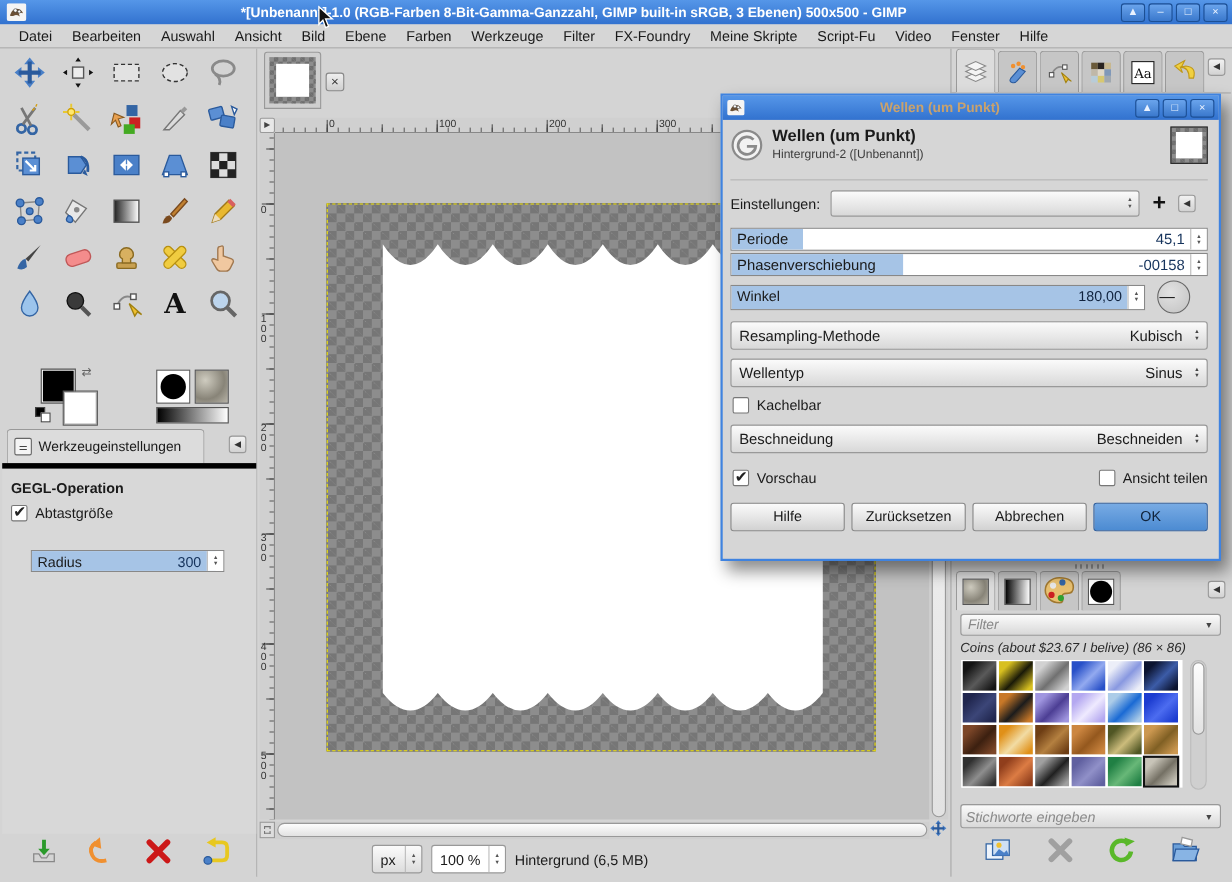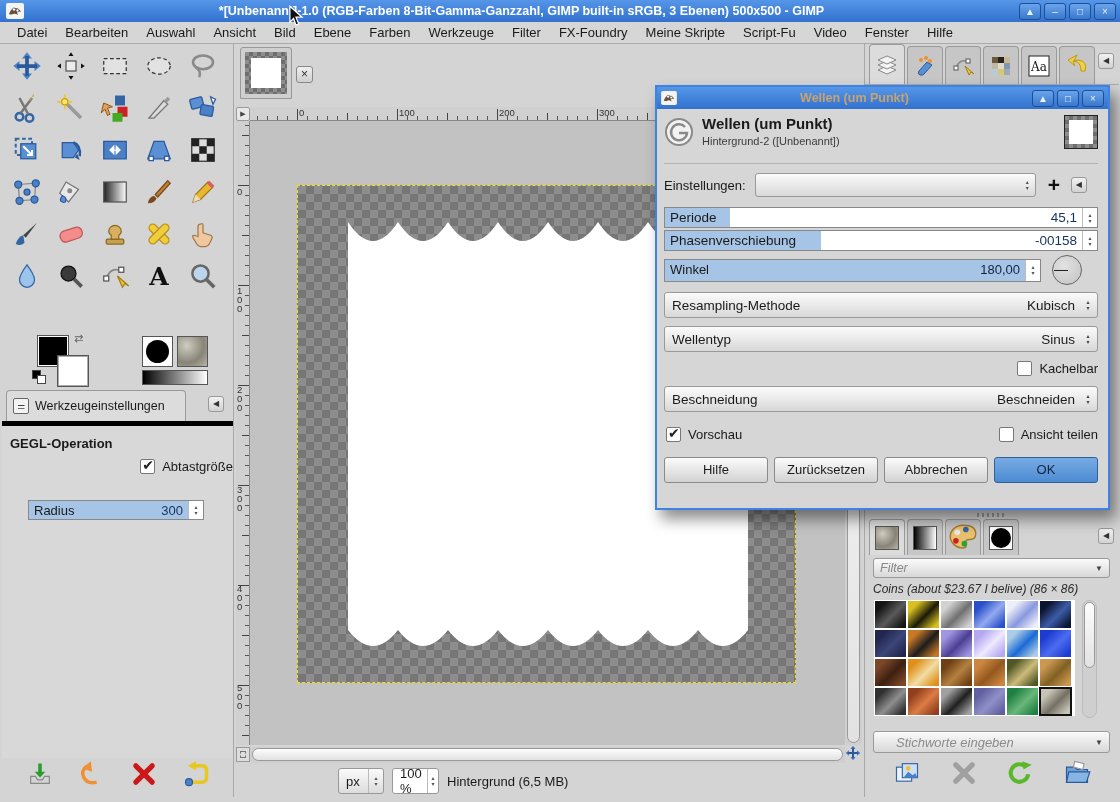--- a/index.html
+++ b/index.html
@@ -51,21 +51,21 @@
     border:1px solid #999;border-bottom:none;border-radius:4px 4px 0 0;display:flex;
     align-items:center;gap:6px;padding-left:6px;font-size:12.5px;cursor:pointer;}
   .topt-icon{width:16px;height:16px;border:1px solid #666;background:#f4f4f4;border-radius:2px;
     font-size:9px;line-height:14px;text-align:center;color:#444;}
   .collapse-btn{position:absolute;width:16px;height:16px;border:1px solid #999;border-radius:3px;
     background:linear-gradient(#f2f2f2,#d2d2d2);font-size:8px;line-height:14px;text-align:center;
     color:#333;cursor:pointer;}
   .topt-body{position:absolute;left:0px;top:377px;width:231px;height:337px;background:#d8d8d8;
     border-top:5px solid #000000;}
   .topt-head{font-weight:bold;margin:10px 0 8px 8px;}
-  .checkrow{display:flex;align-items:center;gap:7px;margin-left:8px;cursor:pointer;justify-content:flex-end;}
+  .checkrow{display:flex;align-items:center;gap:7px;margin-left:8px;cursor:pointer;}
   .cbox{width:15px;height:15px;background:#fff;border:1px solid #777;border-radius:2px;
     position:relative;flex:0 0 auto;}
   .cbox.checked:after{content:"✔";position:absolute;left:1px;top:-3px;font-size:14px;color:#222;}
   .spin-scale{position:relative;height:20px;border:1px solid #888;background:#fff;overflow:hidden;}
   .spin-scale .fill{position:absolute;left:0;top:0;bottom:0;background:#a6c4e6;}
   .spin-scale .lab{position:absolute;left:5px;top:2px;z-index:2;}
   .spin-scale .val{position:absolute;right:20px;top:2px;z-index:2;color:#15335c;}
   .spinner{position:absolute;right:0;top:0;bottom:0;width:15px;border-left:1px solid #bbb;
     display:flex;flex-direction:column;align-items:center;justify-content:center;background:#fff;
     color:#555;font-size:6px;line-height:6px;z-index:2;cursor:pointer;}
@@ -122,21 +122,21 @@
   .qmaskbtn{position:absolute;left:2px;top:703px;width:14px;height:15px;border:1px solid #999;
     background:#ddd;}
   .qmaskbtn:after{content:"";position:absolute;inset:3px;border:1px dashed #777;}
   .navbtn{position:absolute;left:611px;top:701px;width:18px;height:18px;cursor:pointer;}
   .navbtn svg{width:16px;height:16px;}
   .statusbar{position:absolute;left:0;top:721px;width:630px;height:32px;display:flex;
     align-items:center;gap:8px;}
   .unitbox,.zoombox{height:26px;border:1px solid #999;border-radius:3px;display:flex;align-items:center;
     background:linear-gradient(#fbfbfb,#dcdcdc);padding-left:7px;cursor:pointer;}
   .unitbox{margin-left:104px;width:46px;}
-  .zoombox{width:47px;background:#fff;}
+  .zoombox{width:68px;background:#fff;}
   .sspin{margin-left:auto;width:15px;height:100%;border-left:1px solid #bbb;display:flex;
     flex-direction:column;align-items:center;justify-content:center;font-size:6px;line-height:6px;color:#555;}
   
   .rightdock{position:absolute;left:864px;top:44px;width:254px;height:753px;background:#d4d4d4;
     border-left:1px solid #a8a8a8;}
   .docktabs{position:absolute;left:0;top:0;width:254px;height:41px;border-bottom:1px solid #aaa;
     display:flex;align-items:flex-end;padding-left:4px;}
   .dtab{width:36px;height:38px;border:1px solid #9a9a9a;border-bottom:none;border-radius:4px 4px 0 0;
     background:#c6c6c6;display:flex;align-items:center;justify-content:center;margin-right:2px;cursor:pointer;}
   .dtab.active{background:#dcdcdc;height:40px;}
@@ -160,21 +160,21 @@
     font-style:italic;color:#888;font-size:12.5px;}
   .combo .arr{margin-left:auto;margin-right:6px;font-size:8px;color:#444;}
   .pcaption{position:absolute;left:8px;top:70px;font-style:italic;font-size:12px;color:#2a2a2a;}
   .pgrid{position:absolute;left:9px;top:88px;width:201px;display:grid;
     grid-template-columns:repeat(6,33px);grid-auto-rows:29px;background:#fff;}
   .ptile{border:1px solid #fff;cursor:pointer;}
   .ptile.sel{border:2px solid #111;}
   .pgrid-sb{position:absolute;left:217px;top:88px;width:15px;height:118px;background:#cfcfcf;
     border:1px solid #bbb;border-radius:8px;}
   .pgrid-sb .sb-thumb{width:11px;height:66px;margin:1px;}
-  .tagscombo{position:absolute;left:8px;top:219px;width:237px;height:22px;padding-left:22px;
+  .tagscombo{position:absolute;left:8px;top:219px;width:237px;height:22px;padding-left:4px;
     font-style:italic;color:#8a8a8a;font-size:13px;}
   .pfooter{position:absolute;left:0;top:244px;width:254px;display:flex;justify-content:space-around;
     padding:0 14px;}
   .pfooter .fbtn{width:34px;height:34px;display:flex;align-items:center;justify-content:center;cursor:pointer;}
   .pfooter svg{width:28px;height:28px;}
   
   .dialog{position:absolute;left:655px;top:85px;width:455px;height:425px;background:#d6d6d6;
     border:2px solid #3f83e0;box-shadow:6px 9px 14px rgba(0,0,0,.45);z-index:10;}
   .dlg-title{height:22px;background:linear-gradient(#5596e8,#3272cf);display:flex;align-items:center;}
   .dlg-title .appicon{width:16px;height:14px;margin-left:4px;}

